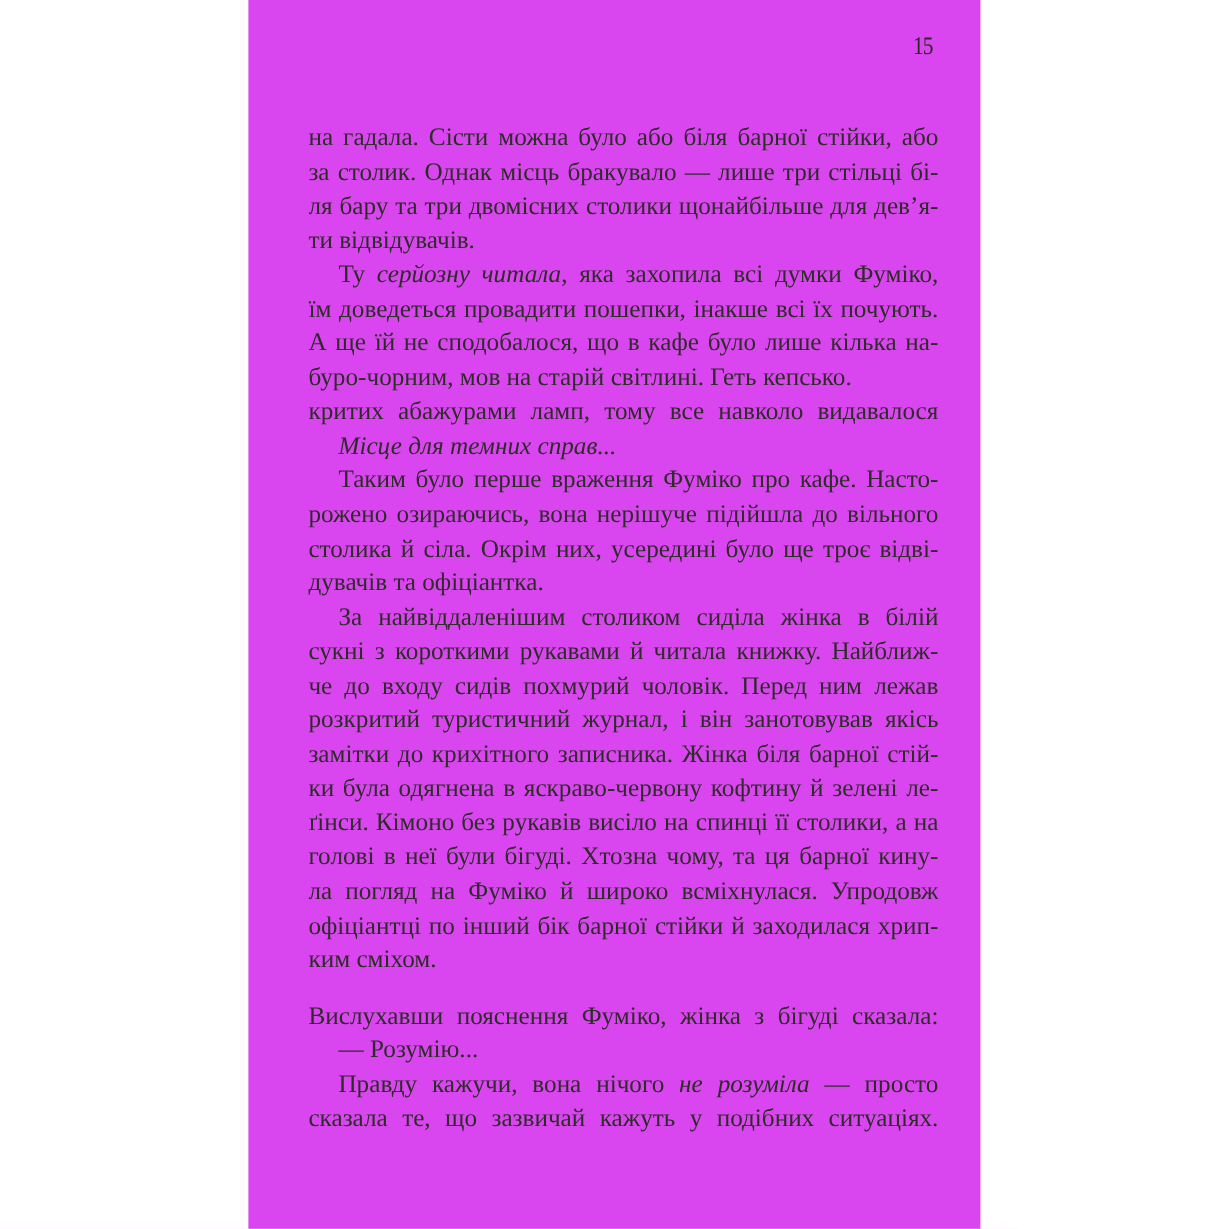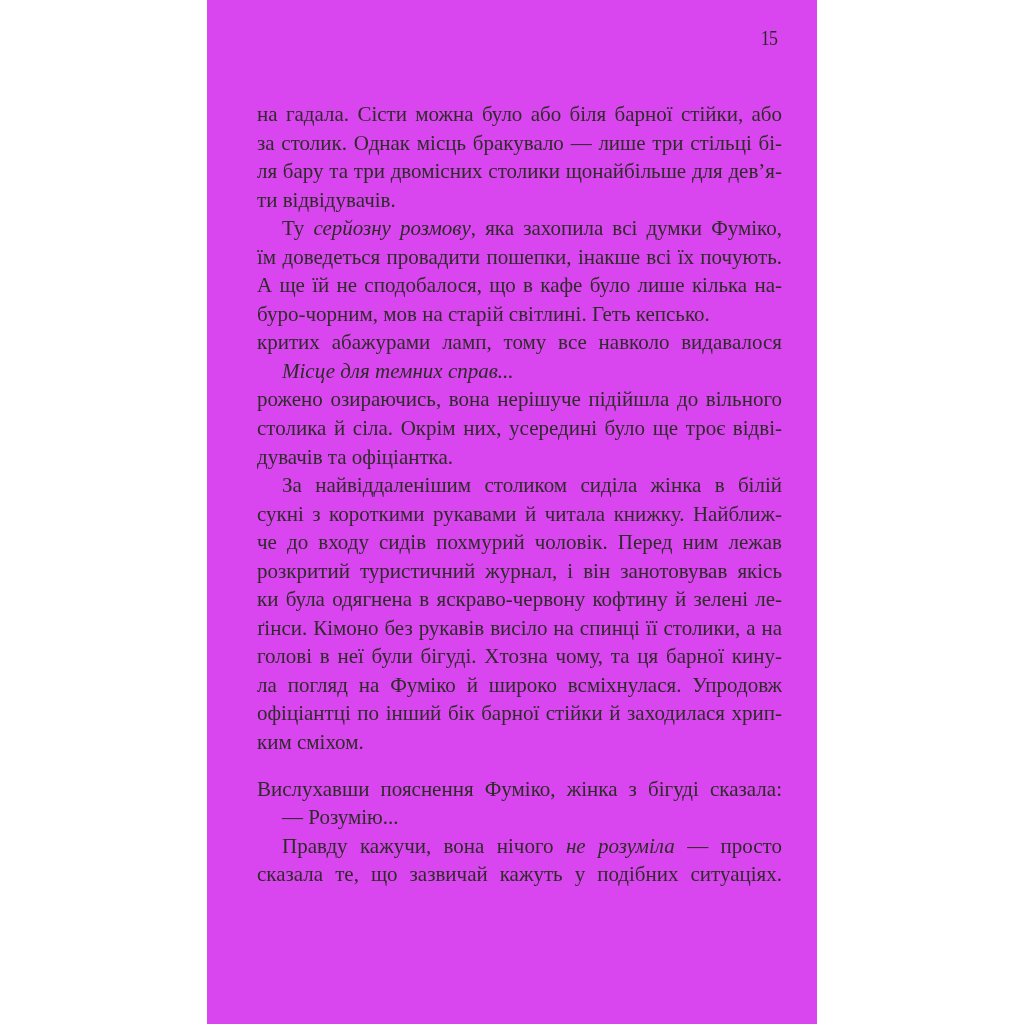--- a/index.html
+++ b/index.html
@@ -66,39 +66,41 @@
 <div class="page">
   <div class="page-number">15</div>
   <div class="text-block" id="text-block">
       <div>
         <span class="line justify">на гадала. Сісти можна було або біля барної стійки, або</span>
         <span class="line justify">за столик. Однак місць бракувало — лише три стільці бі-</span>
         <span class="line justify">ля бару та три двомісних столики щонайбільше для дев’я-</span>
         <span class="line">ти відвідувачів.</span>
       </div>
       <div>
-        <span class="line justify indent"><span>Ту </span><span class="italic">серйозну розмову</span><span>, яка захопила всі думки Фуміко,</span></span>
+        <span class="line justify indent"><span>Ту </span><span class="italic">серйозну читала</span><span>, яка захопила всі думки Фуміко,</span></span>
         <span class="line justify">їм доведеться провадити пошепки, інакше всі їх почують.</span>
         <span class="line justify">А ще їй не сподобалося, що в кафе було лише кілька на-</span>
         <span class="line">буро-чорним, мов на старій світлині. Геть кепсько.</span>
         <span class="line justify">критих абажурами ламп, тому все навколо видавалося</span>
       </div>
       <div>
         <span class="line indent"><span class="italic">Місце для темних справ...</span></span>
       </div>
       <div>
+        <span class="line justify indent">Таким було перше враження Фуміко про кафе. Насто-</span>
         <span class="line justify">рожено озираючись, вона нерішуче підійшла до вільного</span>
         <span class="line justify">столика й сіла. Окрім них, усередині було ще троє відві-</span>
         <span class="line">дувачів та офіціантка.</span>
       </div>
       <div>
         <span class="line justify indent">За найвіддаленішим столиком сиділа жінка в білій</span>
         <span class="line justify">сукні з короткими рукавами й читала книжку. Найближ-</span>
         <span class="line justify">че до входу сидів похмурий чоловік. Перед ним лежав</span>
         <span class="line justify">розкритий туристичний журнал, і він занотовував якісь</span>
+        <span class="line justify">замітки до крихітного записника. Жінка біля барної стій-</span>
         <span class="line justify">ки була одягнена в яскраво-червону кофтину й зелені ле-</span>
         <span class="line justify">ґінси. Кімоно без рукавів висіло на спинці її столики, а на</span>
         <span class="line justify">голові в неї були бігуді. Хтозна чому, та ця барної кину-</span>
         <span class="line justify">ла погляд на Фуміко й широко всміхнулася. Упродовж</span>
         <span class="line justify">офіціантці по інший бік барної стійки й заходилася хрип-</span>
         <span class="line">ким сміхом.</span>
       </div>
       <div>
         <span class="line blank"></span>
       </div>

